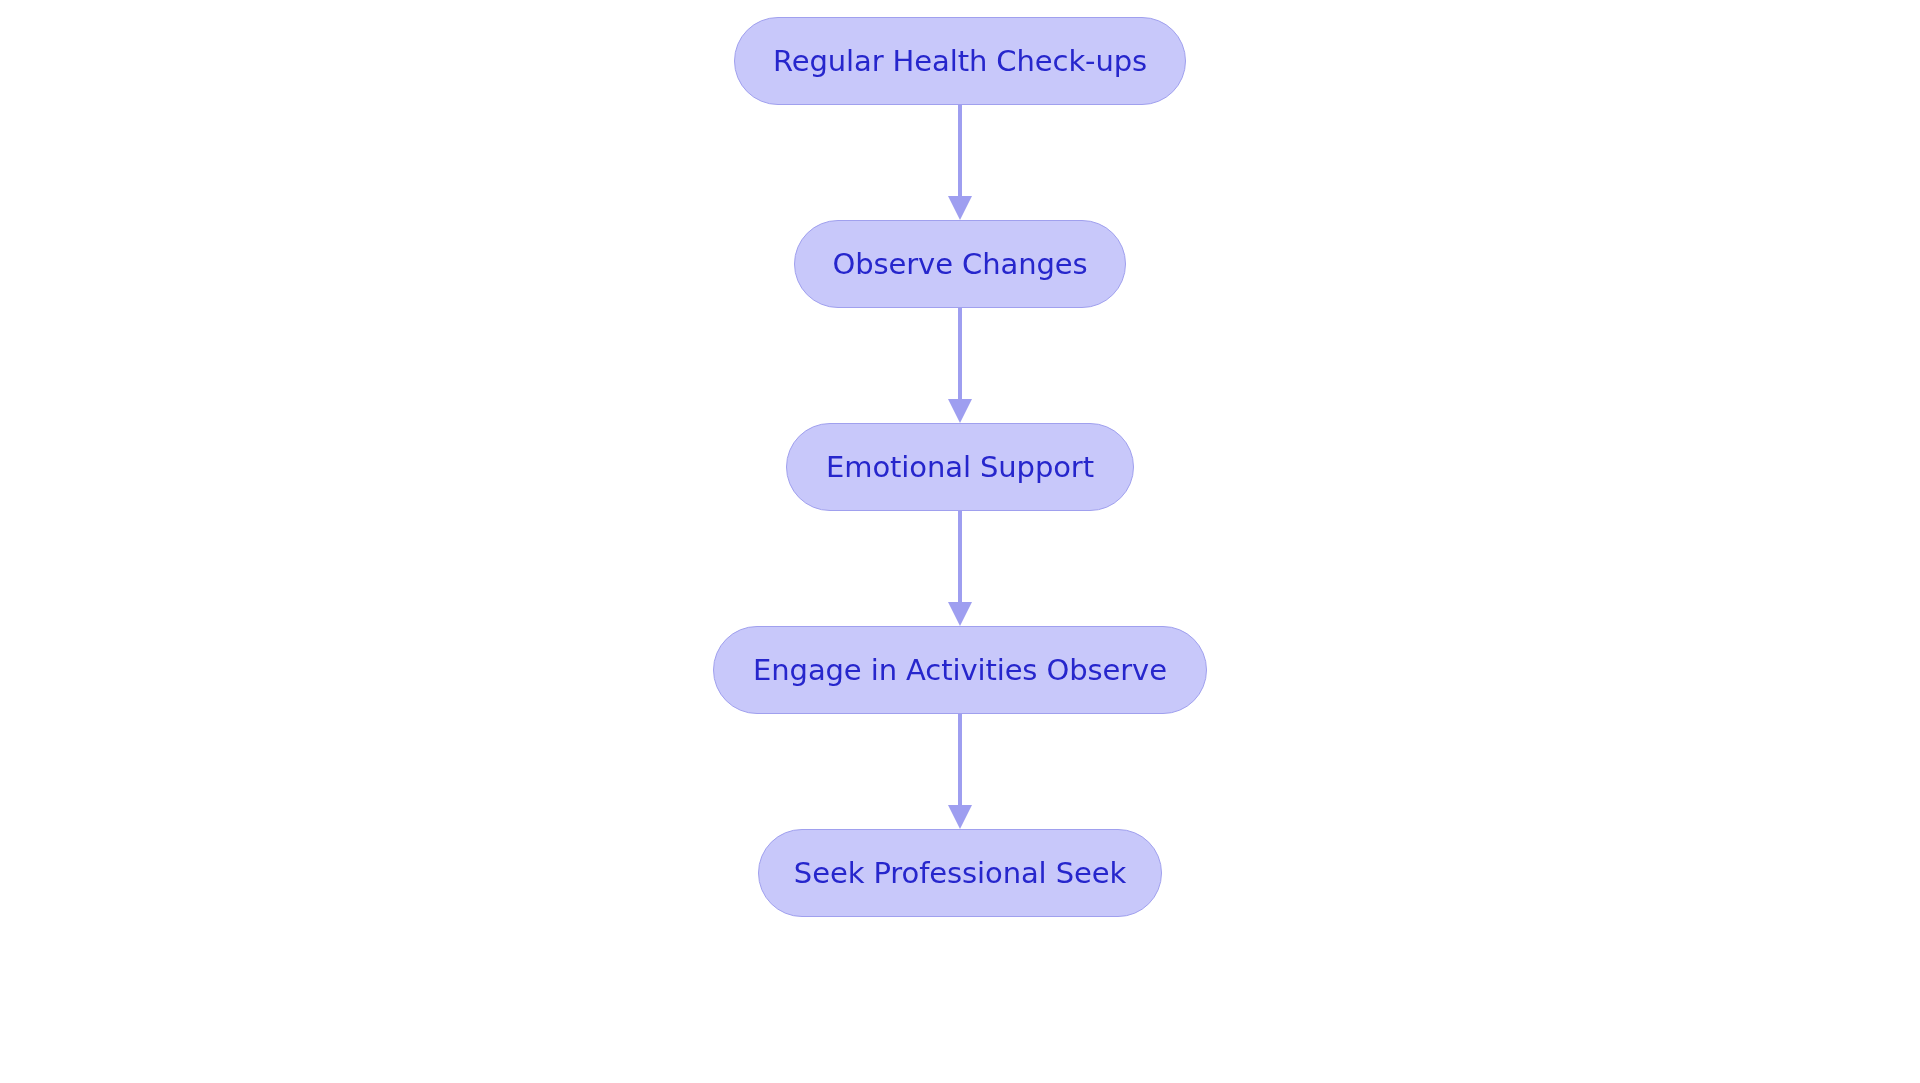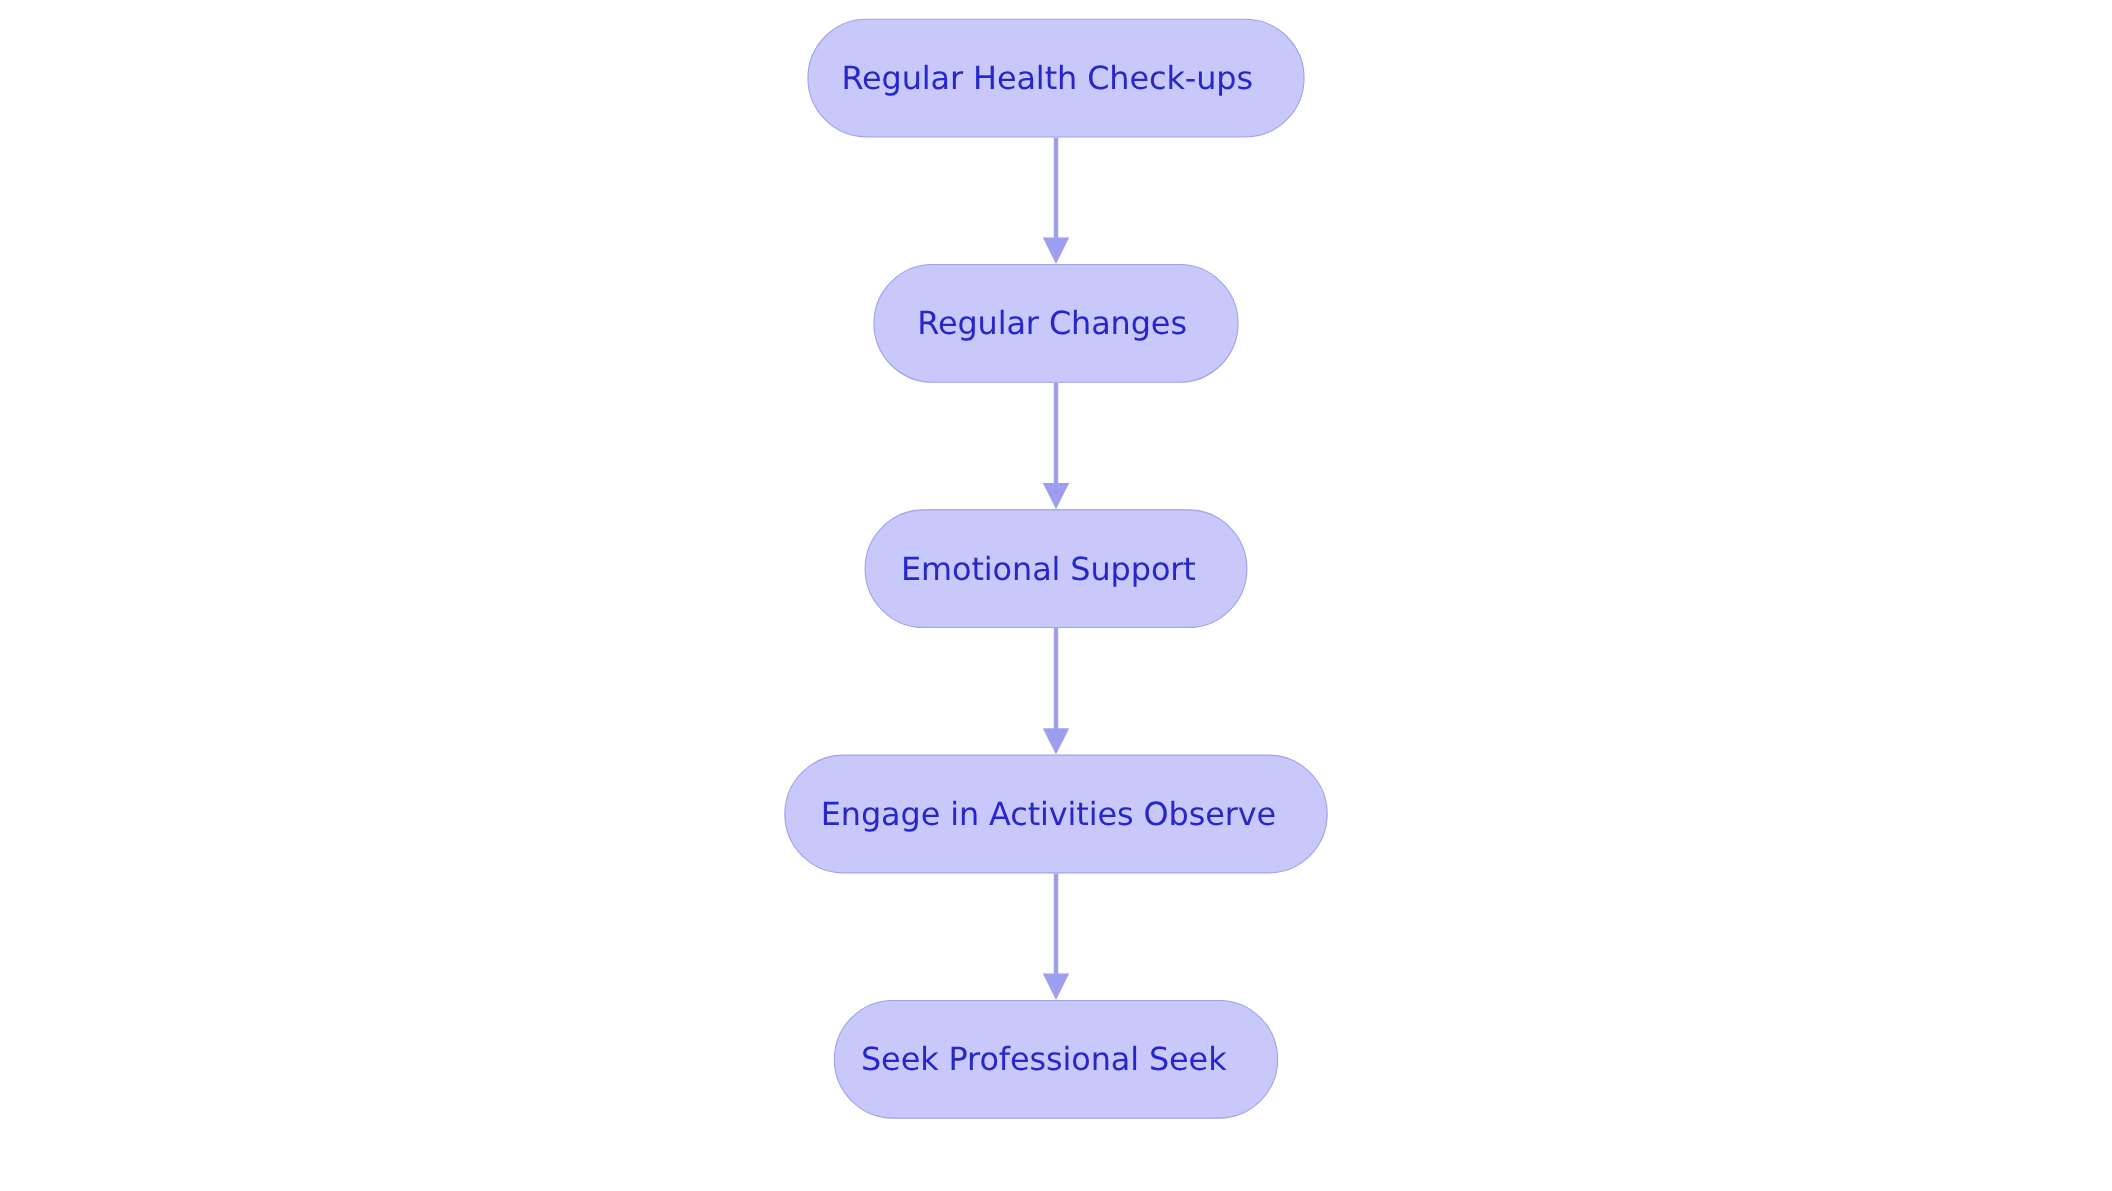--- a/index.html
+++ b/index.html
@@ -32,23 +32,23 @@
     flex-direction: column;
     align-items: center;
     justify-content: flex-start;
     padding-top: 17px;
     box-sizing: border-box;
   }
 
   .node {
     display: flex;
     align-items: center;
-    justify-content: flex-end;
+    justify-content: center;
     box-sizing: border-box;
-    height: 108px;
+    height: 88px;
     border-radius: 59px;
     background: #c8c8fa;
     border: 1.6px solid #a0a0ee;
     padding: 0 46px;
     flex: 0 0 auto;
   }
 
   .node-label {
     font-family: "DejaVu Sans", "Liberation Sans", sans-serif;
     font-size: 29px;
@@ -91,21 +91,21 @@
     </div>
 
     <div class="connector">
       <svg viewBox="0 0 40 115" xmlns="http://www.w3.org/2000/svg">
         <line x1="20" y1="0" x2="20" y2="98" stroke="#9e9ef0" stroke-width="4"></line>
         <polygon points="20,115 8,91 32,91" fill="#9e9ef0"></polygon>
       </svg>
     </div>
 
     <div class="node w-2">
-      <span class="node-label">Regular Changes</span>
+      <span class="node-label">Observe Changes</span>
     </div>
 
     <div class="connector">
       <svg viewBox="0 0 40 115" xmlns="http://www.w3.org/2000/svg">
         <line x1="20" y1="0" x2="20" y2="98" stroke="#9e9ef0" stroke-width="4"></line>
         <polygon points="20,115 8,91 32,91" fill="#9e9ef0"></polygon>
       </svg>
     </div>
 
     <div class="node w-3">

